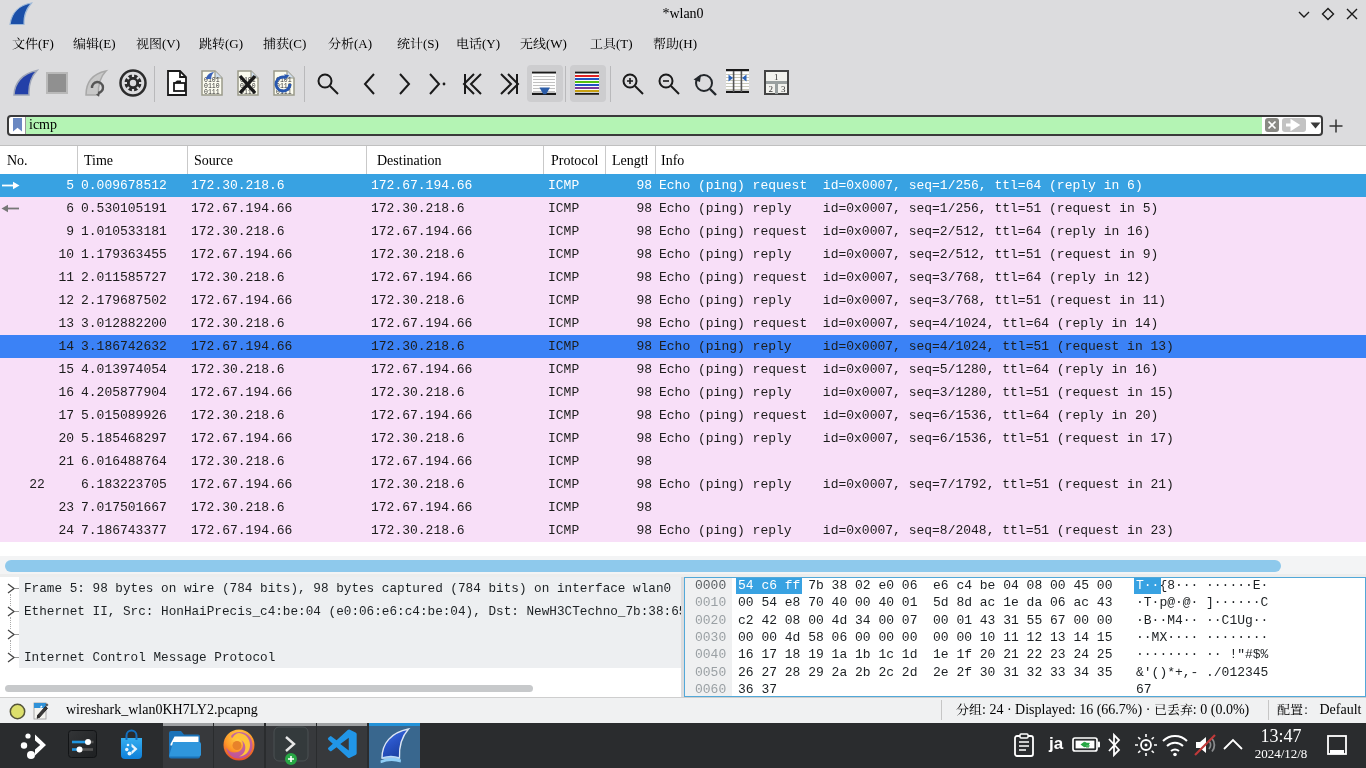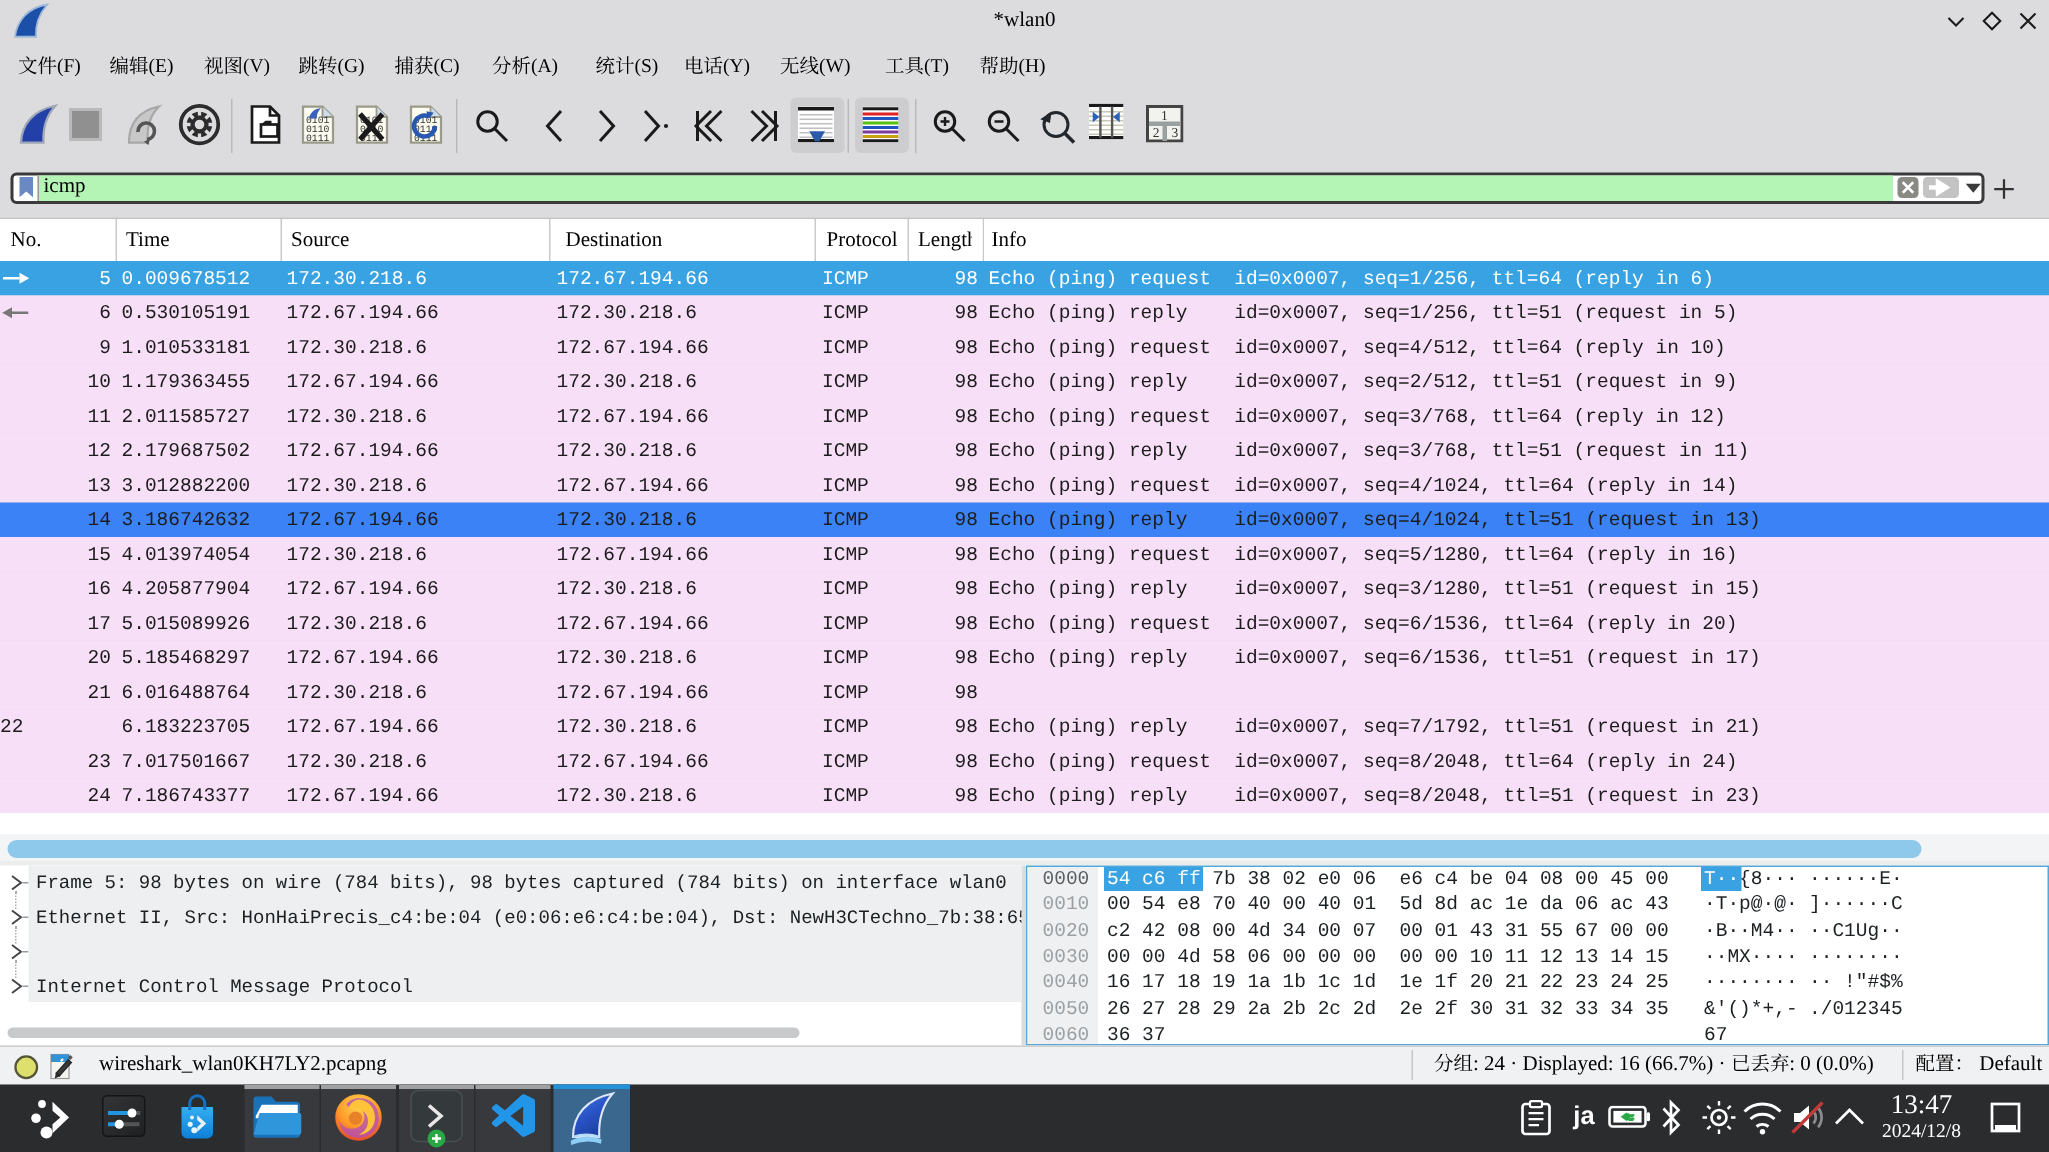--- a/index.html
+++ b/index.html
@@ -340,21 +340,21 @@
 <div class="abs" style="left:560px;top:0;width:92px;text-align:right">98</div>
 <div class="abs" style="left:659px;top:0">Echo (ping) reply    id=0x0007, seq=1/256, ttl=51 (request in 5)</div>
 </div>
 <div class="abs mono" style="left:0;top:220px;width:1366px;height:23px;background:#f8dff8;color:#1c1c1c;font-size:13px;line-height:23px;white-space:pre">
 <div class="abs" style="left:0;top:0;width:74px;text-align:right">9</div>
 <div class="abs" style="left:81px;top:0">1.010533181</div>
 <div class="abs" style="left:191px;top:0">172.30.218.6</div>
 <div class="abs" style="left:371px;top:0">172.67.194.66</div>
 <div class="abs" style="left:548px;top:0">ICMP</div>
 <div class="abs" style="left:560px;top:0;width:92px;text-align:right">98</div>
-<div class="abs" style="left:659px;top:0">Echo (ping) request  id=0x0007, seq=4/512, ttl=64 (reply in 10)</div>
+<div class="abs" style="left:659px;top:0">Echo (ping) request  id=0x0007, seq=2/512, ttl=64 (reply in 16)</div>
 </div>
 <div class="abs mono" style="left:0;top:243px;width:1366px;height:23px;background:#f8dff8;color:#1c1c1c;font-size:13px;line-height:23px;white-space:pre">
 <div class="abs" style="left:0;top:0;width:74px;text-align:right">10</div>
 <div class="abs" style="left:81px;top:0">1.179363455</div>
 <div class="abs" style="left:191px;top:0">172.67.194.66</div>
 <div class="abs" style="left:371px;top:0">172.30.218.6</div>
 <div class="abs" style="left:548px;top:0">ICMP</div>
 <div class="abs" style="left:560px;top:0;width:92px;text-align:right">98</div>
 <div class="abs" style="left:659px;top:0">Echo (ping) reply    id=0x0007, seq=2/512, ttl=51 (request in 9)</div>
 </div>
@@ -432,36 +432,35 @@
 </div>
 <div class="abs mono" style="left:0;top:450px;width:1366px;height:23px;background:#f8dff8;color:#1c1c1c;font-size:13px;line-height:23px;white-space:pre">
 <div class="abs" style="left:0;top:0;width:74px;text-align:right">21</div>
 <div class="abs" style="left:81px;top:0">6.016488764</div>
 <div class="abs" style="left:191px;top:0">172.30.218.6</div>
 <div class="abs" style="left:371px;top:0">172.67.194.66</div>
 <div class="abs" style="left:548px;top:0">ICMP</div>
 <div class="abs" style="left:560px;top:0;width:92px;text-align:right">98</div>
 </div>
 <div class="abs mono" style="left:0;top:473px;width:1366px;height:23px;background:#f8dff8;color:#1c1c1c;font-size:13px;line-height:23px;white-space:pre">
-<div class="abs" style="left:0;top:0;width:74px;text-align:left">22</div>
+<div class="abs" style="left:0;top:0;width:74px;text-align:center">22</div>
 <div class="abs" style="left:81px;top:0">6.183223705</div>
 <div class="abs" style="left:191px;top:0">172.67.194.66</div>
 <div class="abs" style="left:371px;top:0">172.30.218.6</div>
 <div class="abs" style="left:548px;top:0">ICMP</div>
 <div class="abs" style="left:560px;top:0;width:92px;text-align:right">98</div>
 <div class="abs" style="left:659px;top:0">Echo (ping) reply    id=0x0007, seq=7/1792, ttl=51 (request in 21)</div>
 </div>
 <div class="abs mono" style="left:0;top:496px;width:1366px;height:23px;background:#f8dff8;color:#1c1c1c;font-size:13px;line-height:23px;white-space:pre">
 <div class="abs" style="left:0;top:0;width:74px;text-align:right">23</div>
 <div class="abs" style="left:81px;top:0">7.017501667</div>
 <div class="abs" style="left:191px;top:0">172.30.218.6</div>
 <div class="abs" style="left:371px;top:0">172.67.194.66</div>
 <div class="abs" style="left:548px;top:0">ICMP</div>
 <div class="abs" style="left:560px;top:0;width:92px;text-align:right">98</div>
-<div class="abs" style="left:659px;top:0">Echo (ping) request  id=0x0007, seq=8/2048, ttl=64 (reply in 24)</div>
 </div>
 <div class="abs mono" style="left:0;top:519px;width:1366px;height:23px;background:#f8dff8;color:#1c1c1c;font-size:13px;line-height:23px;white-space:pre">
 <div class="abs" style="left:0;top:0;width:74px;text-align:right">24</div>
 <div class="abs" style="left:81px;top:0">7.186743377</div>
 <div class="abs" style="left:191px;top:0">172.67.194.66</div>
 <div class="abs" style="left:371px;top:0">172.30.218.6</div>
 <div class="abs" style="left:548px;top:0">ICMP</div>
 <div class="abs" style="left:560px;top:0;width:92px;text-align:right">98</div>
 <div class="abs" style="left:659px;top:0">Echo (ping) reply    id=0x0007, seq=8/2048, ttl=51 (request in 23)</div>
 </div>

